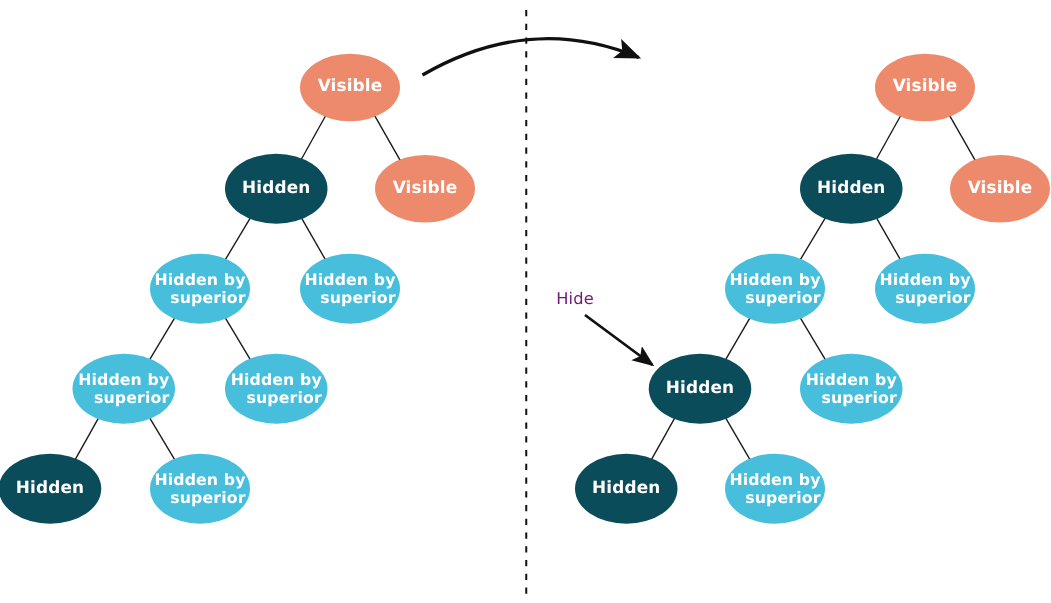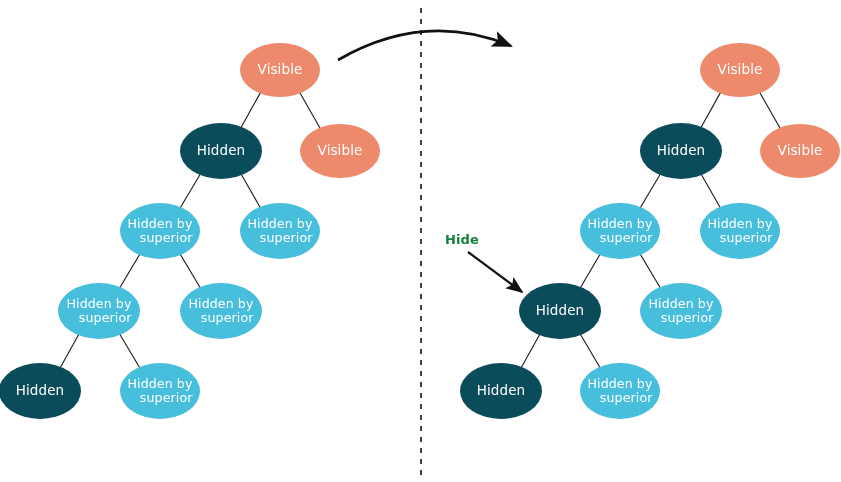--- a/index.html
+++ b/index.html
@@ -25,33 +25,33 @@
     height: 482px;
   }
   .node {
     position: absolute;
     display: flex;
     align-items: center;
     justify-content: center;
     text-align: center;
     border-radius: 50%;
     color: #ffffff;
-    font-weight: normal;
+    font-weight: bold;
     line-height: 1.12;
     letter-spacing: 0.1px;
     box-sizing: border-box;
     z-index: 3;
   }
   .node.one-line { font-size: 13.5px; }
   .node.two-line { font-size: 12.6px; text-align: right; }
   .lbl-hide {
     position: absolute;
     font-size: 13px;
-    color: #15803d;
-    font-weight: bold;
+    color: #701a75;
+    font-weight: normal;
     letter-spacing: 0.1px;
     z-index: 4;
   }
 </style>
 </head>
 <body>
 
 <div id="canvas">
   <svg id="svg-layer" viewBox="0 0 841 482" xmlns="http://www.w3.org/2000/svg">
     <defs>

